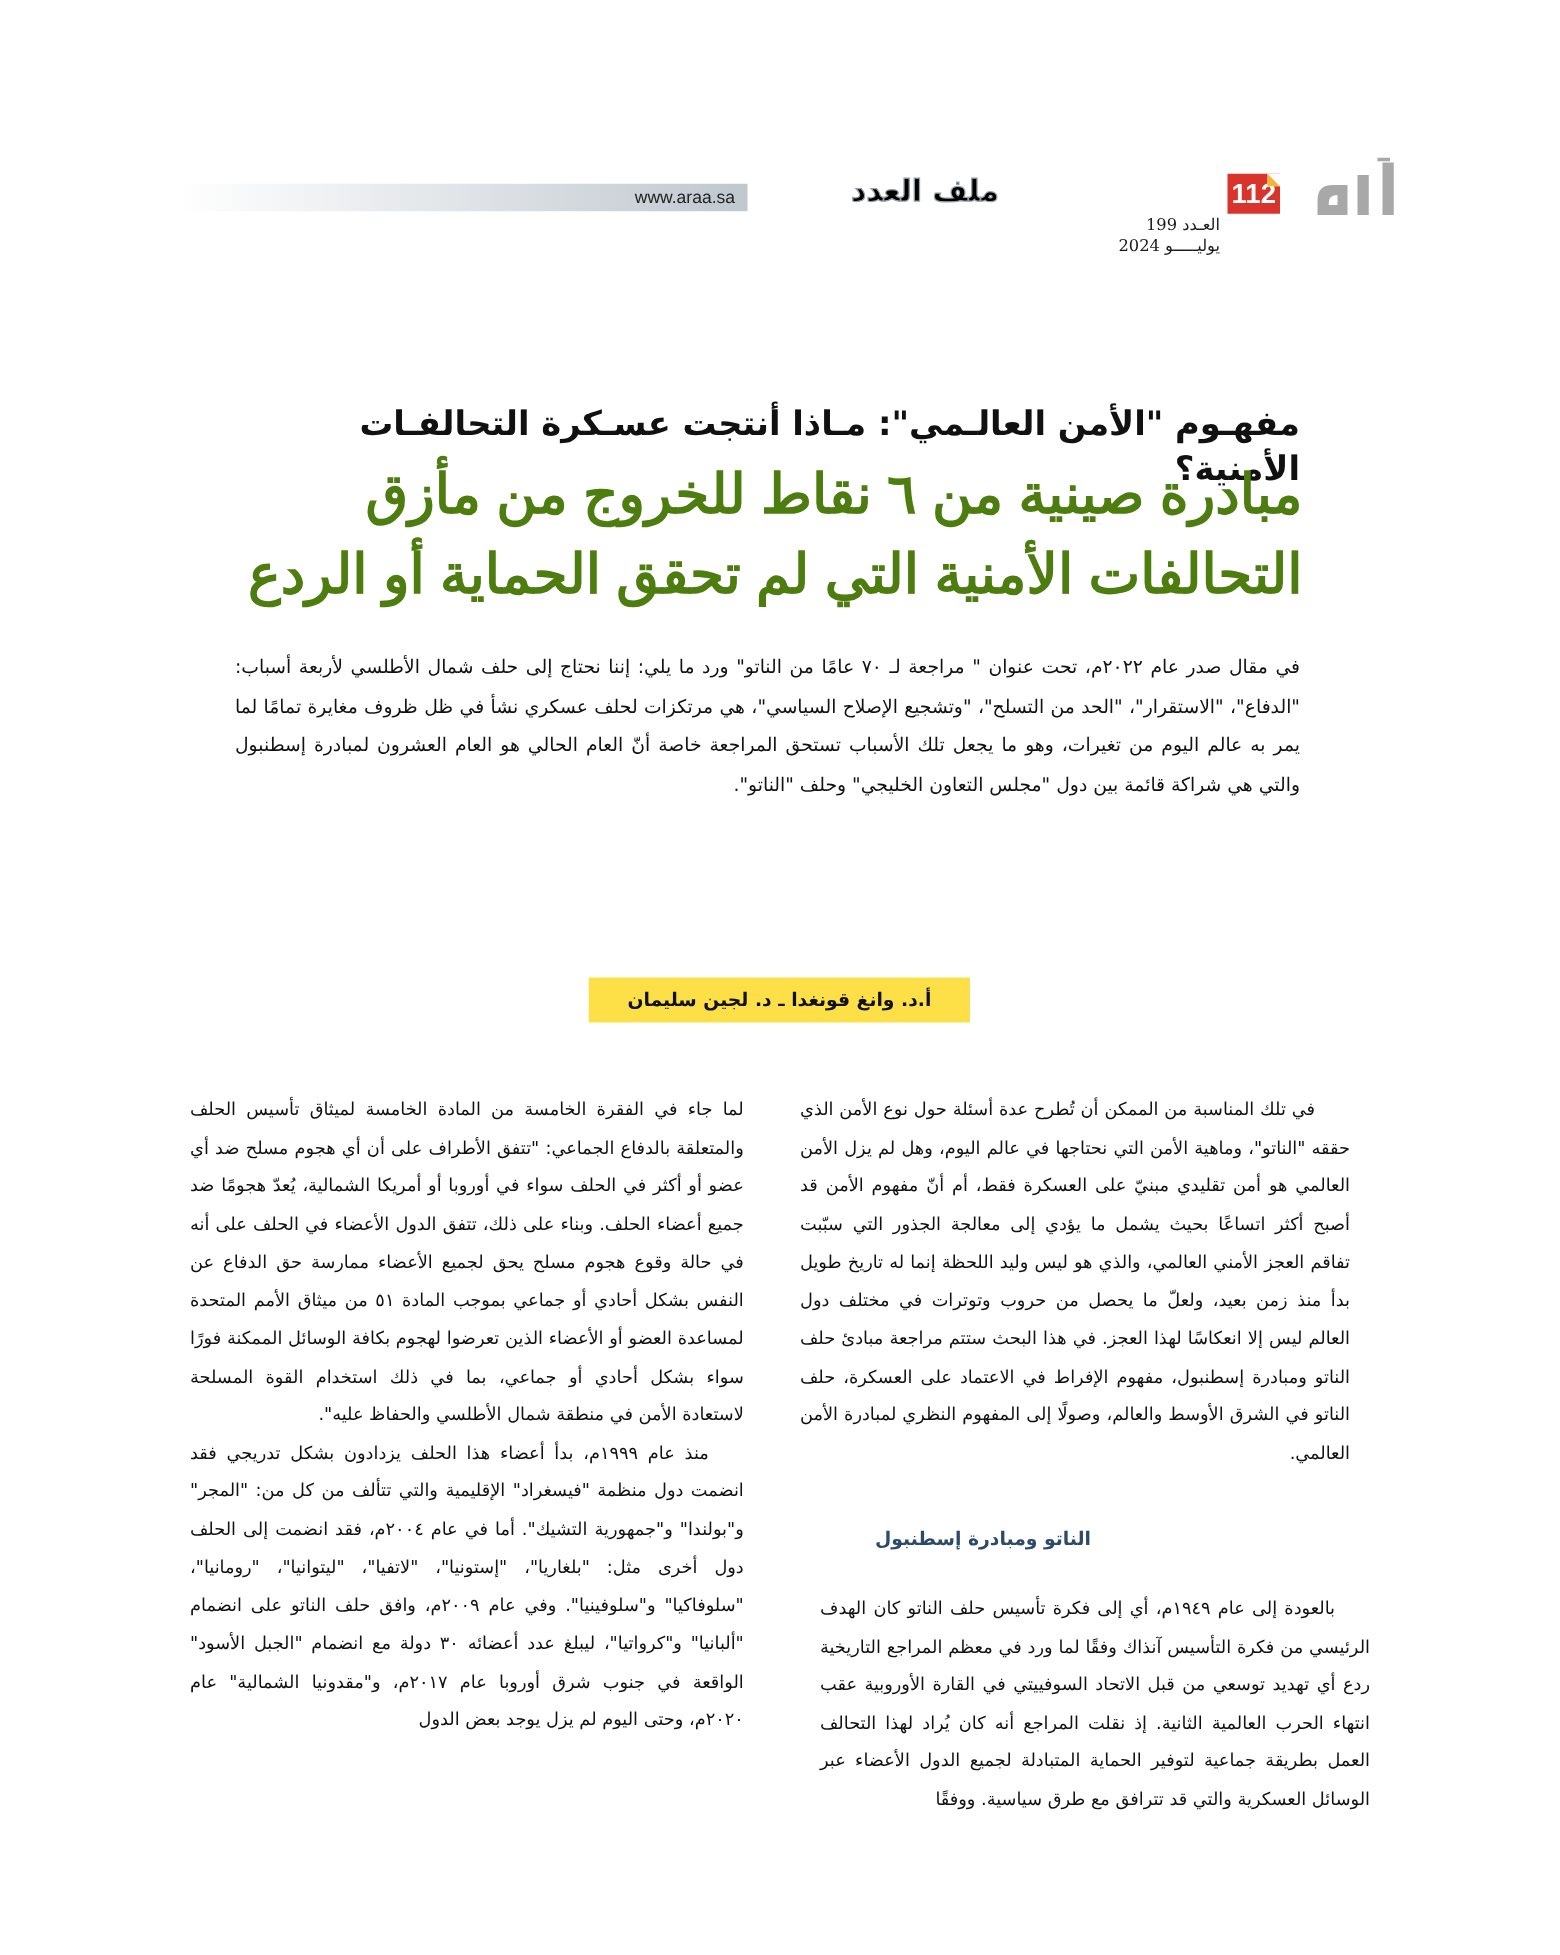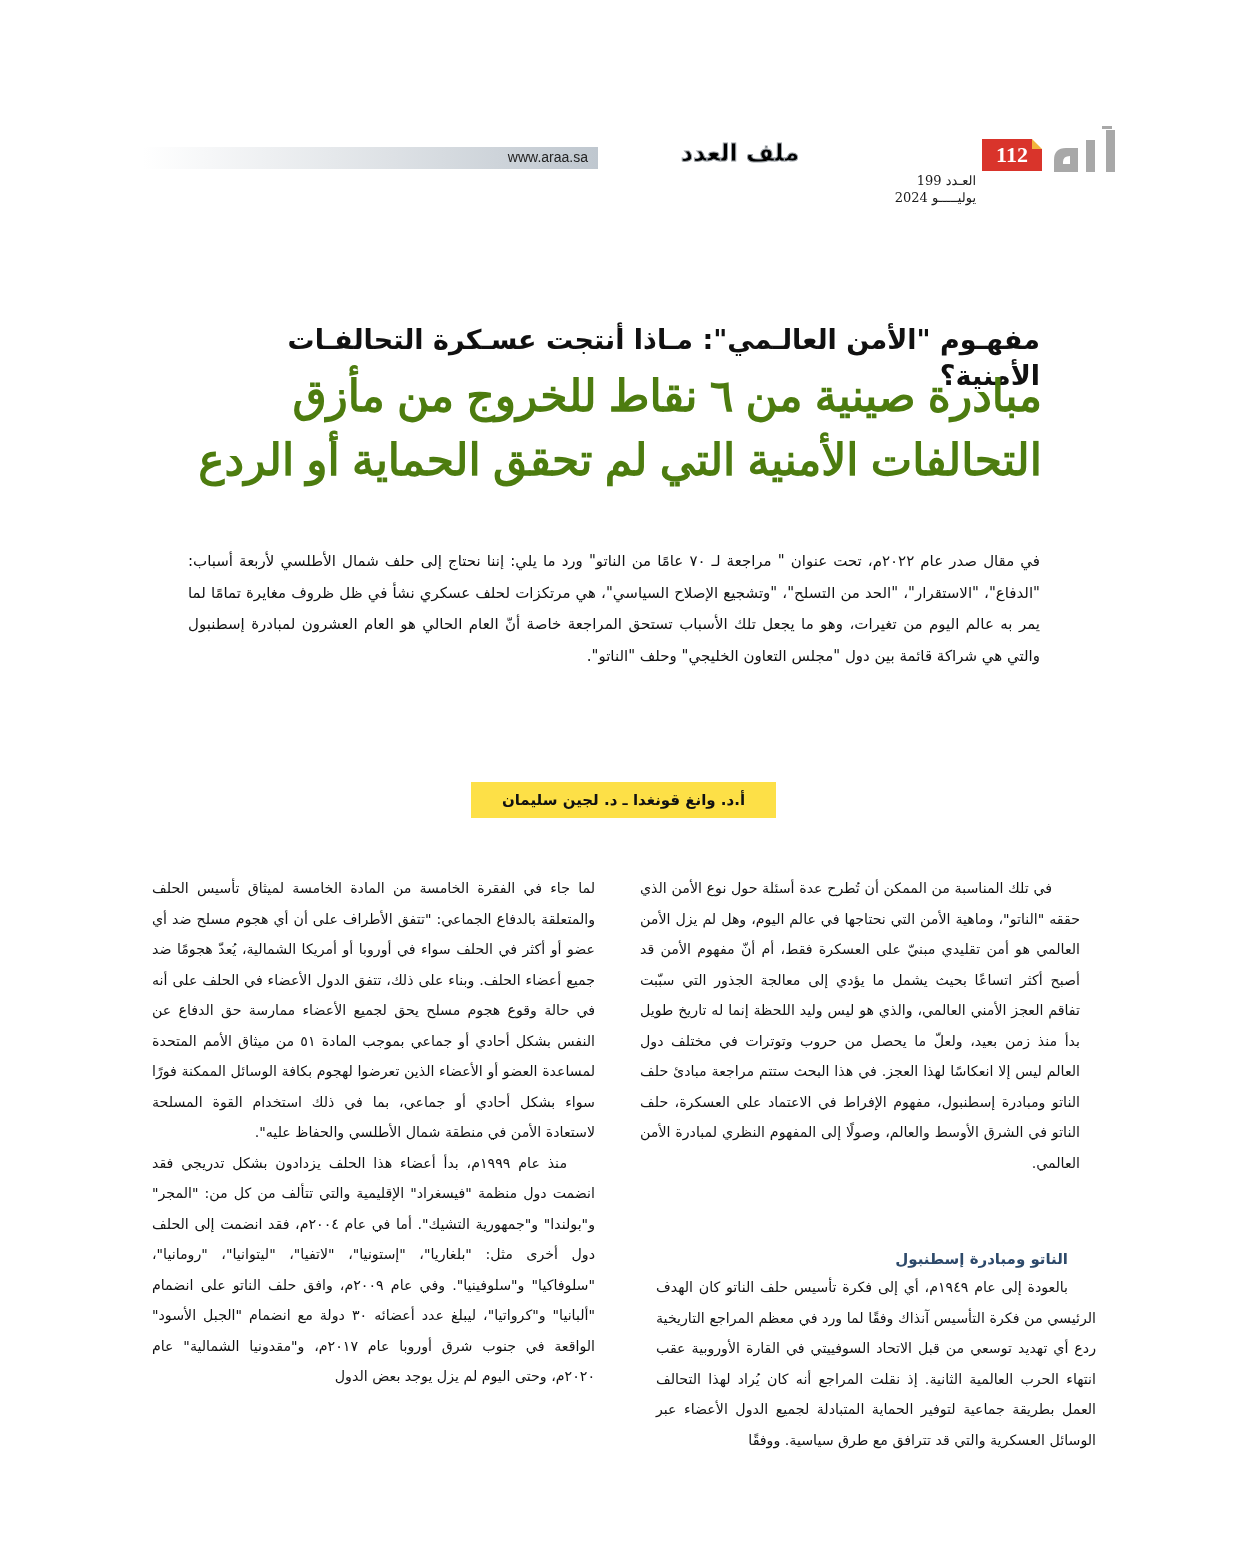--- a/index.html
+++ b/index.html
@@ -21,22 +21,22 @@
     font-family: "DejaVu Sans", sans-serif; font-weight: bold; font-size: 24px;
     color: #000000; -webkit-text-stroke: 1px #9aa0a6; direction: rtl; text-align: center;
     letter-spacing: 1px;
   }
   .issue-info {
     position: absolute; left: 876px; top: 136px; width: 100px;
     direction: rtl; text-align: right; font-family: "DejaVu Serif", serif;
     font-size: 13px; line-height: 17px; color: #1a1a1a; margin-top: 36px;
   }
   .page-badge {
-    position: absolute; left: 982px; top: 139px; width: 60px; height: 32px;
-    background: #d9342b; color: #fff; font-family: Liberation Serif, serif;
+    position: absolute; left: 982px; top: 139px; width: 42px; height: 32px;
+    background: #d9342b; color: #fff; font-family: Liberation Sans, sans-serif;
     font-weight: bold; font-size: 22px; text-align: center; line-height: 32px;
   }
   .page-badge-fold {
     position: absolute; right: 0; top: 0; width: 0; height: 0;
     border-top: 10px solid #ffffff; border-left: 10px solid #f2b53c;
   }
   .logo {
     position: absolute; left: 1050px; top: 126px; width: 72px; height: 48px;
   }
 
@@ -51,21 +51,21 @@
     position: absolute; left: 180px; top: 364px; width: 862px;
     direction: rtl; text-align: right;
     font-family: Liberation Sans, sans-serif; font-weight: bold; font-size: 44px;
     color: #4d7c0f; line-height: 64px;
   }
 
   
   .lead {
     position: absolute; left: 188px; top: 518px; width: 852px;
     direction: rtl; text-align: justify; text-align-last: right;
-    font-family: "DejaVu Sans", sans-serif; font-size: 15px; line-height: 31.5px; color: #111; margin-top: 28px;
+    font-family: "DejaVu Sans", sans-serif; font-size: 15px; line-height: 31.5px; color: #111;
   }
 
   
   .author-box {
     position: absolute; left: 471px; top: 782px; width: 305px; height: 36px;
     background: #fde047; direction: rtl; text-align: center;
     font-family: "DejaVu Sans", sans-serif; font-weight: bold; font-size: 15px; line-height: 36px;
     color: #111;
   }
 
@@ -74,22 +74,22 @@
     position: absolute; direction: rtl; text-align: justify; text-align-last: right;
     font-family: "DejaVu Sans", sans-serif; font-size: 14.2px; line-height: 30.5px; color: #111;
   }
   .col p { margin-bottom: 0; }
   .col p.indent { text-indent: 28px; }
   .col-right { left: 640px; top: 873px; width: 440px; }
   .col-right-2 { left: 656px; top: 1272px; width: 440px; }
   .col-left { left: 152px; top: 873px; width: 443px; }
   .subhead {
     position: absolute; left: 700px; top: 1222px; width: 368px;
-    direction: rtl; text-align: right;
-    font-family: "DejaVu Sans", sans-serif; font-weight: bold; font-size: 15px; color: #2e4a6a; margin-top: 28px;
+    direction: rtl; text-align: left;
+    font-family: "DejaVu Sans", sans-serif; font-weight: bold; font-size: 15px; color: #2e4a6a;
   }
 </style>
 </head>
 <body>
 
 <div class="header-bar">
   <span class="header-url">www.araa.sa</span>
 </div>
 <div class="section-label">ملف العدد</div>
 <div class="issue-info">

